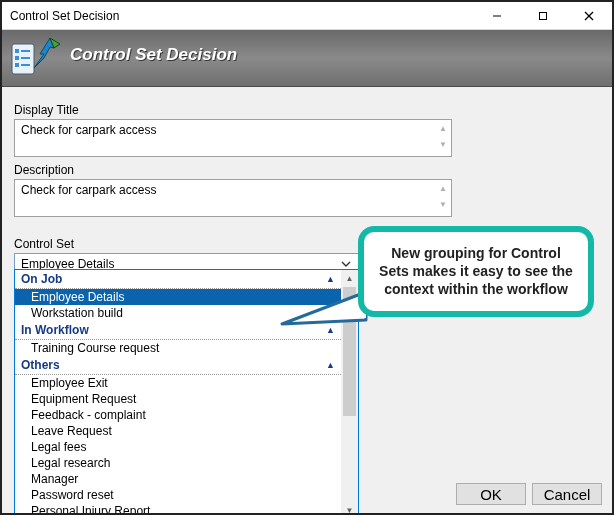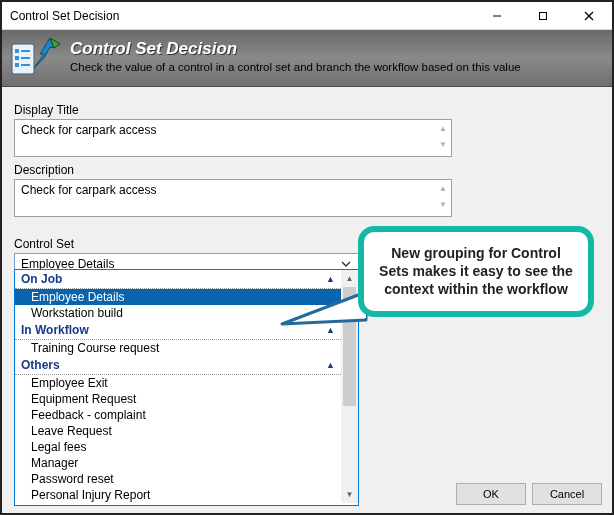--- a/index.html
+++ b/index.html
@@ -200,21 +200,21 @@
   .footer {
     position: absolute;
     right: 10px; bottom: 8px;
     display: flex; gap: 6px;
     z-index: 5;
   }
   .btn {
     width: 70px; height: 22px;
     background: #e1e1e1;
     border: 1px solid #adadad;
-    font-size: 11px;
+    font-size: 15px;
     display: flex; align-items: center; justify-content: center; text-align: center;
   }
 </style>
 </head>
 <body>
 
 <div class="dialog">
 
   <div class="titlebar">
     <div class="title">Control Set Decision</div>
@@ -245,21 +245,20 @@
         <rect x="5" y="29" width="4" height="4" fill="#3a8fd8"></rect>
         <line x1="11" y1="17" x2="20" y2="17" stroke="#3a8fd8" stroke-width="2"></line>
         <line x1="11" y1="24" x2="20" y2="24" stroke="#3a8fd8" stroke-width="2"></line>
         <line x1="11" y1="31" x2="20" y2="31" stroke="#3a8fd8" stroke-width="2"></line>
         <path d="M24 34 L34 20 L30 20 L40 4 L44 14 L40 13 L34 24 Z" fill="#1b87c9" stroke="#0a4a70" stroke-width="1"></path>
         <path d="M40 4 L50 10 L44 14 Z" fill="#4aa030" stroke="#0a4a20" stroke-width="1"></path>
       </svg>
     </div>
     <div class="banner-text">
       <div class="banner-title">Control Set Decision</div>
-      <div class="banner-sub">Check the value of a control in a control set and branch the workflow based on this value</div>
     </div>
   </div>
 
   <div class="body">
 
     <div class="fld-label">Display Title</div>
     <div class="multiline">
       <div class="txt">Check for carpark access</div>
       <div class="scroll-stub">
         <div class="sb">▲</div>
@@ -304,20 +303,21 @@
             <div class="item">Training Course request</div>
             <div class="grp-header">
               <span>Others</span>
               <span class="caret">▲</span>
             </div>
             <div class="item">Employee Exit</div>
             <div class="item">Equipment Request</div>
             <div class="item">Feedback - complaint</div>
             <div class="item">Leave Request</div>
             <div class="item">Legal fees</div>
+            <div class="item">Legal research</div>
             <div class="item">Manager</div>
             <div class="item">Password reset</div>
             <div class="item">Personal Injury Report</div>
           </div>
         <div class="dd-scroll">
           <div class="sb-btn">▲</div>
           <div class="sb-track">
             <div class="sb-thumb"></div>
           </div>
           <div class="sb-btn">▼</div>

